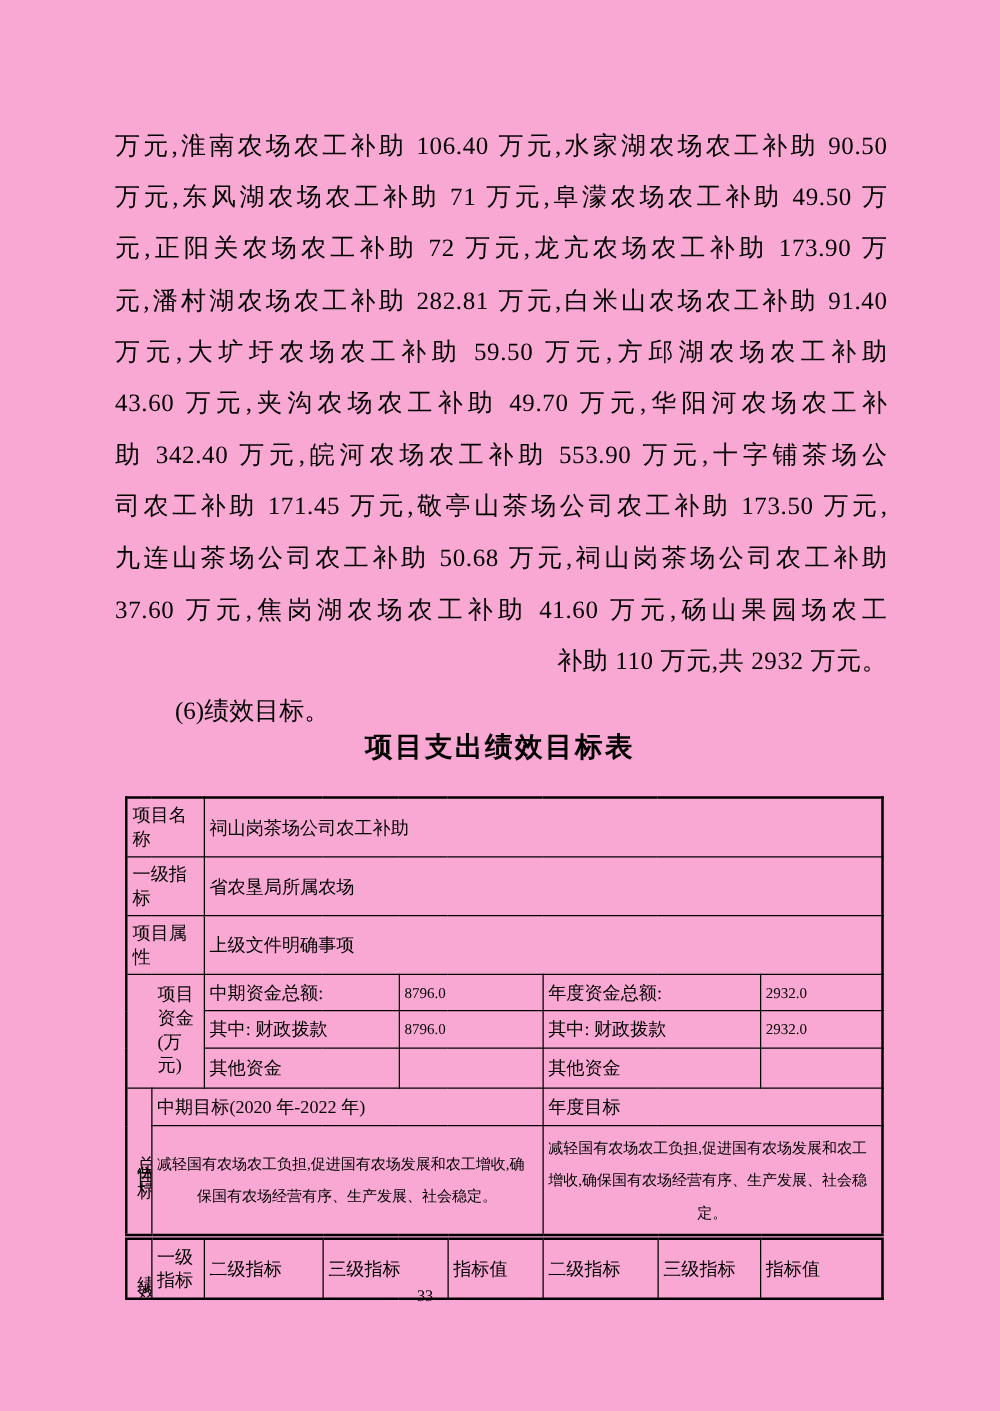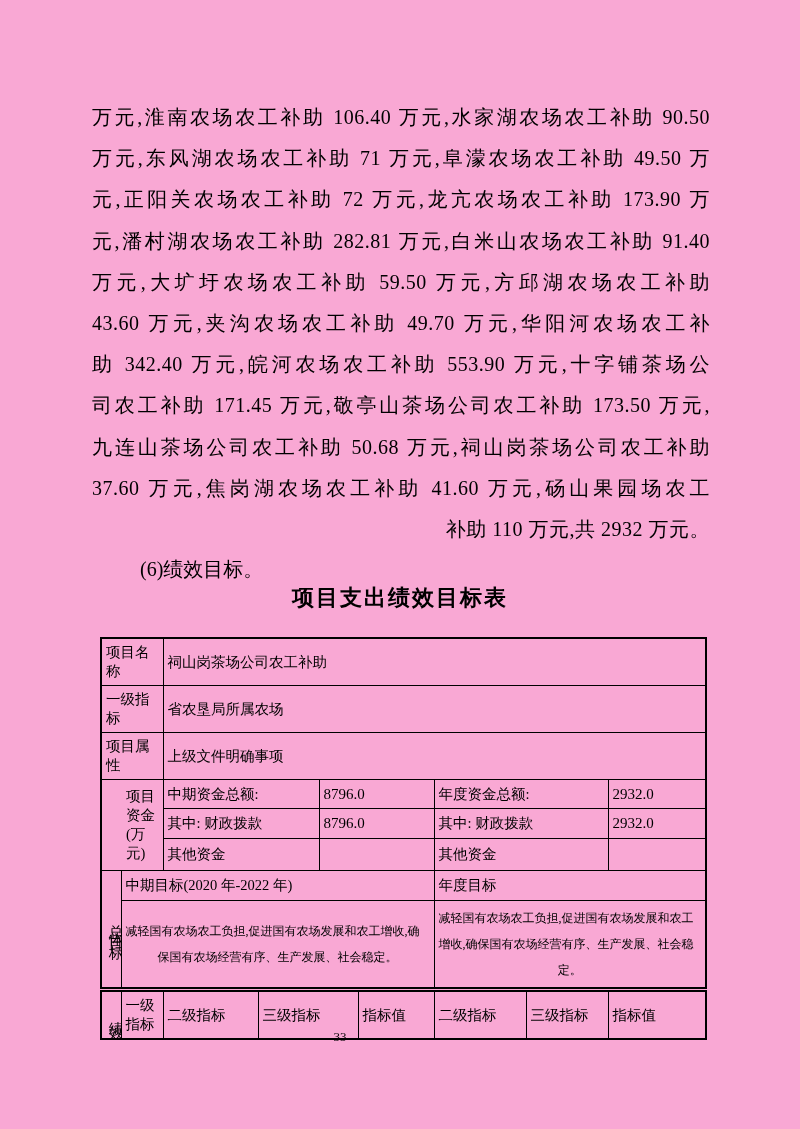--- a/index.html
+++ b/index.html
@@ -20,21 +20,21 @@
     font-size:22px; font-weight:bold; letter-spacing:2px; }
   .table-subtitle { position:absolute; left:0; top:614px; width:800px; text-align:center;
     font-size:15px; }
 
   table.goal { position:absolute; left:100px; top:637px; width:605px;
     border-collapse:collapse; table-layout:fixed;
     border:2px solid #000; font-size:14.5px; }
   table.goal td { border:1px solid #000; padding:4px; text-align:left;
     vertical-align:middle; overflow:hidden; }
   td.left  { text-align:left;  padding-left:5px; }
-  td.num   { text-align:right; padding-right:4px; font-size:15px; }
+  td.num   { text-align:right; padding-right:4px; font-size:12px; }
   .goal-text { font-size:12px; line-height:26px; text-align:justify;
     text-align-last:center; padding:0 3px; }
   .vcell span { display:inline-block; writing-mode:vertical-lr; text-orientation:upright; }
   .v4 span { letter-spacing:7px; }
   .v2 span { letter-spacing:5px; }
   tr.perf td { border-top:5px double #000; }
   .funds-label div { line-height:19px;margin-left:20px; }
 
   .page-number { position:absolute; left:0; top:1029px; width:680px;
     text-align:center; font-size:13px; }

